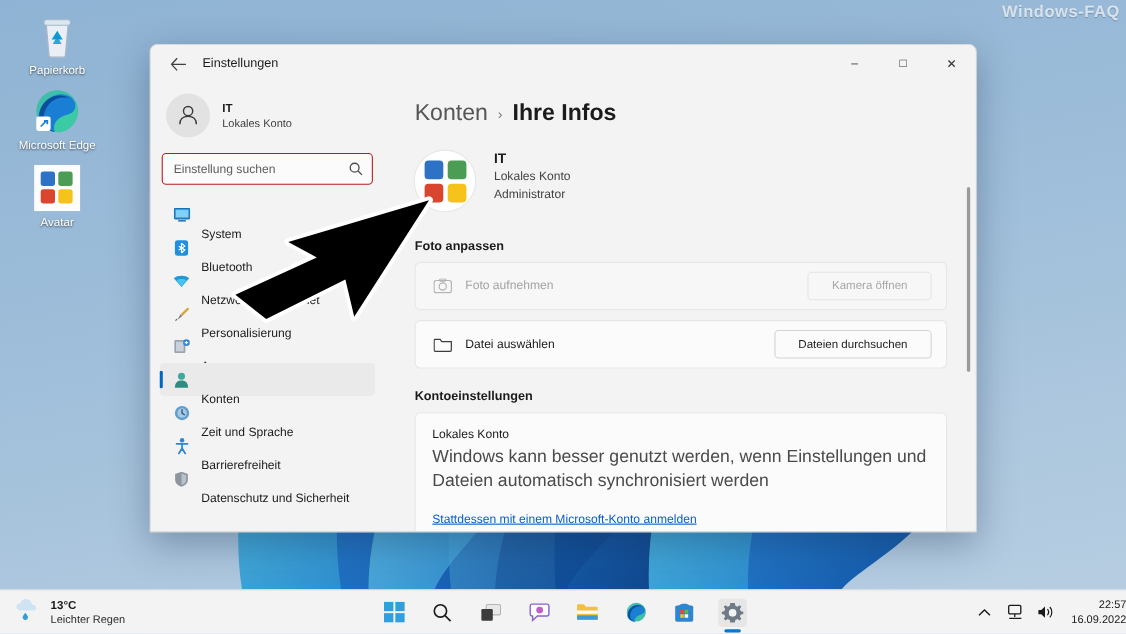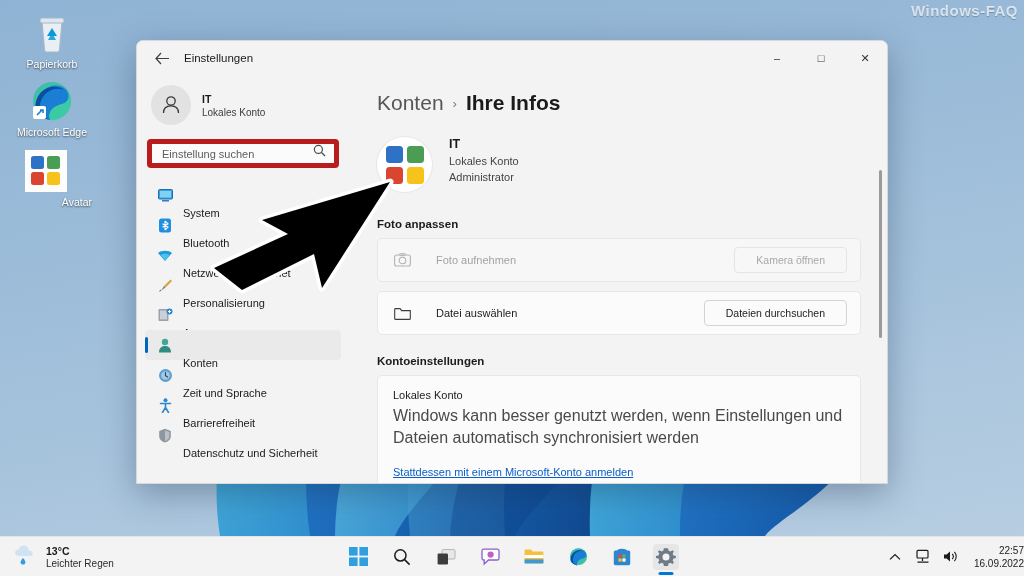--- a/index.html
+++ b/index.html
@@ -31,21 +31,21 @@
   
   .desk-icon {
     position:absolute; width:92px; text-align:center;
     color:#fff; font-size:10.5px; line-height:1.15;
     text-shadow:0 1px 2px rgba(0,0,0,.65);
   }
   .desk-icon .glyph { height:46px; display:flex; align-items:center; justify-content:center; }
   .desk-icon .lbl { display:block; margin-top:2px; }
   #icon-recycle { left:6px; top:10px; }
   #icon-edge    { left:6px; top:78px; }
-  #icon-avatar  { left:0; top:148px;text-align:right; }
+  #icon-avatar  { left:6px; top:148px; }
 
   
   #settings-window {
     position:absolute; left:136px; top:40px; width:752px; height:444px;
     background:#f3f3f3;
     border:1px solid #d8d8d8; border-radius:7px 7px 0 0;
     box-shadow:0 10px 34px rgba(20,40,70,.34);
     overflow:hidden; display:flex; flex-direction:column;
   }
   #titlebar {
@@ -73,22 +73,22 @@
   #profile { display:flex; align-items:center; gap:11px; padding:10px 4px 14px 6px; }
   #profile-avatar {
     width:40px; height:40px; border-radius:50%; background:#e2e2e2;
     display:flex; align-items:center; justify-content:center; flex:0 0 40px;
   }
   #profile-name { font-size:10.5px; font-weight:bold; color:#1b1b1b; }
   #profile-sub { font-size:10px; color:#3d3d3d; margin-top:2px; }
 
   #search-row { padding:0 2px 12px 2px; }
   #search-box {
-    height:29px; background:#fbfbfb; border:5px solid #b91c1c; border-radius:4px;
-    display:flex; padding:0 8px 0 10px;
+    height:29px; background:#fbfbfb; border:1px solid #b91c1c; border-radius:4px;
+    display:flex; align-items:center; padding:0 8px 0 10px;
   }
   #search-input {
     flex:1; border:0; outline:0; background:transparent;
     font-family:"Liberation Sans", sans-serif; font-size:11px; color:#1b1b1b;
   }
   #search-input::placeholder { color:#5d5d5d; }
 
   #navlist { flex:1; overflow:hidden; padding-bottom:6px; }
   .nav-item {
     position:relative; height:30px; display:flex; align-items:center;
@@ -123,21 +123,21 @@
 
   .section-head { font-size:11.5px; font-weight:bold; color:#1b1b1b; margin-bottom:8px; }
 
   .card {
     background:#fbfbfb; border:1px solid #e7e7e7; border-radius:5px;
     min-height:44px; display:flex; align-items:center;
     padding:0 13px 0 15px; margin-bottom:9px;
   }
   .card.disabled { background:#f7f7f7; }
   .card .c-ico { width:19px; flex:0 0 19px; display:flex; align-items:center; justify-content:center; }
-  .card .c-label { font-size:11px; color:#1b1b1b; margin-left:24px; }
+  .card .c-label { font-size:11px; color:#1b1b1b; margin-left:11px; }
   .card.disabled .c-label { color:#a3a3a3; }
   .card .c-btn {
     margin-left:auto; font-size:10.5px; color:#1b1b1b;
     background:#fbfbfb; border:1px solid #d4d4d4; border-radius:4px;
     padding:6px 21px;
   }
   .card.disabled .c-btn { color:#a8a8a8; border-color:#e4e4e4; background:#f7f7f7; }
 
   #card-local-account {
     display:block; padding:13px 15px 15px 15px; min-height:0;

